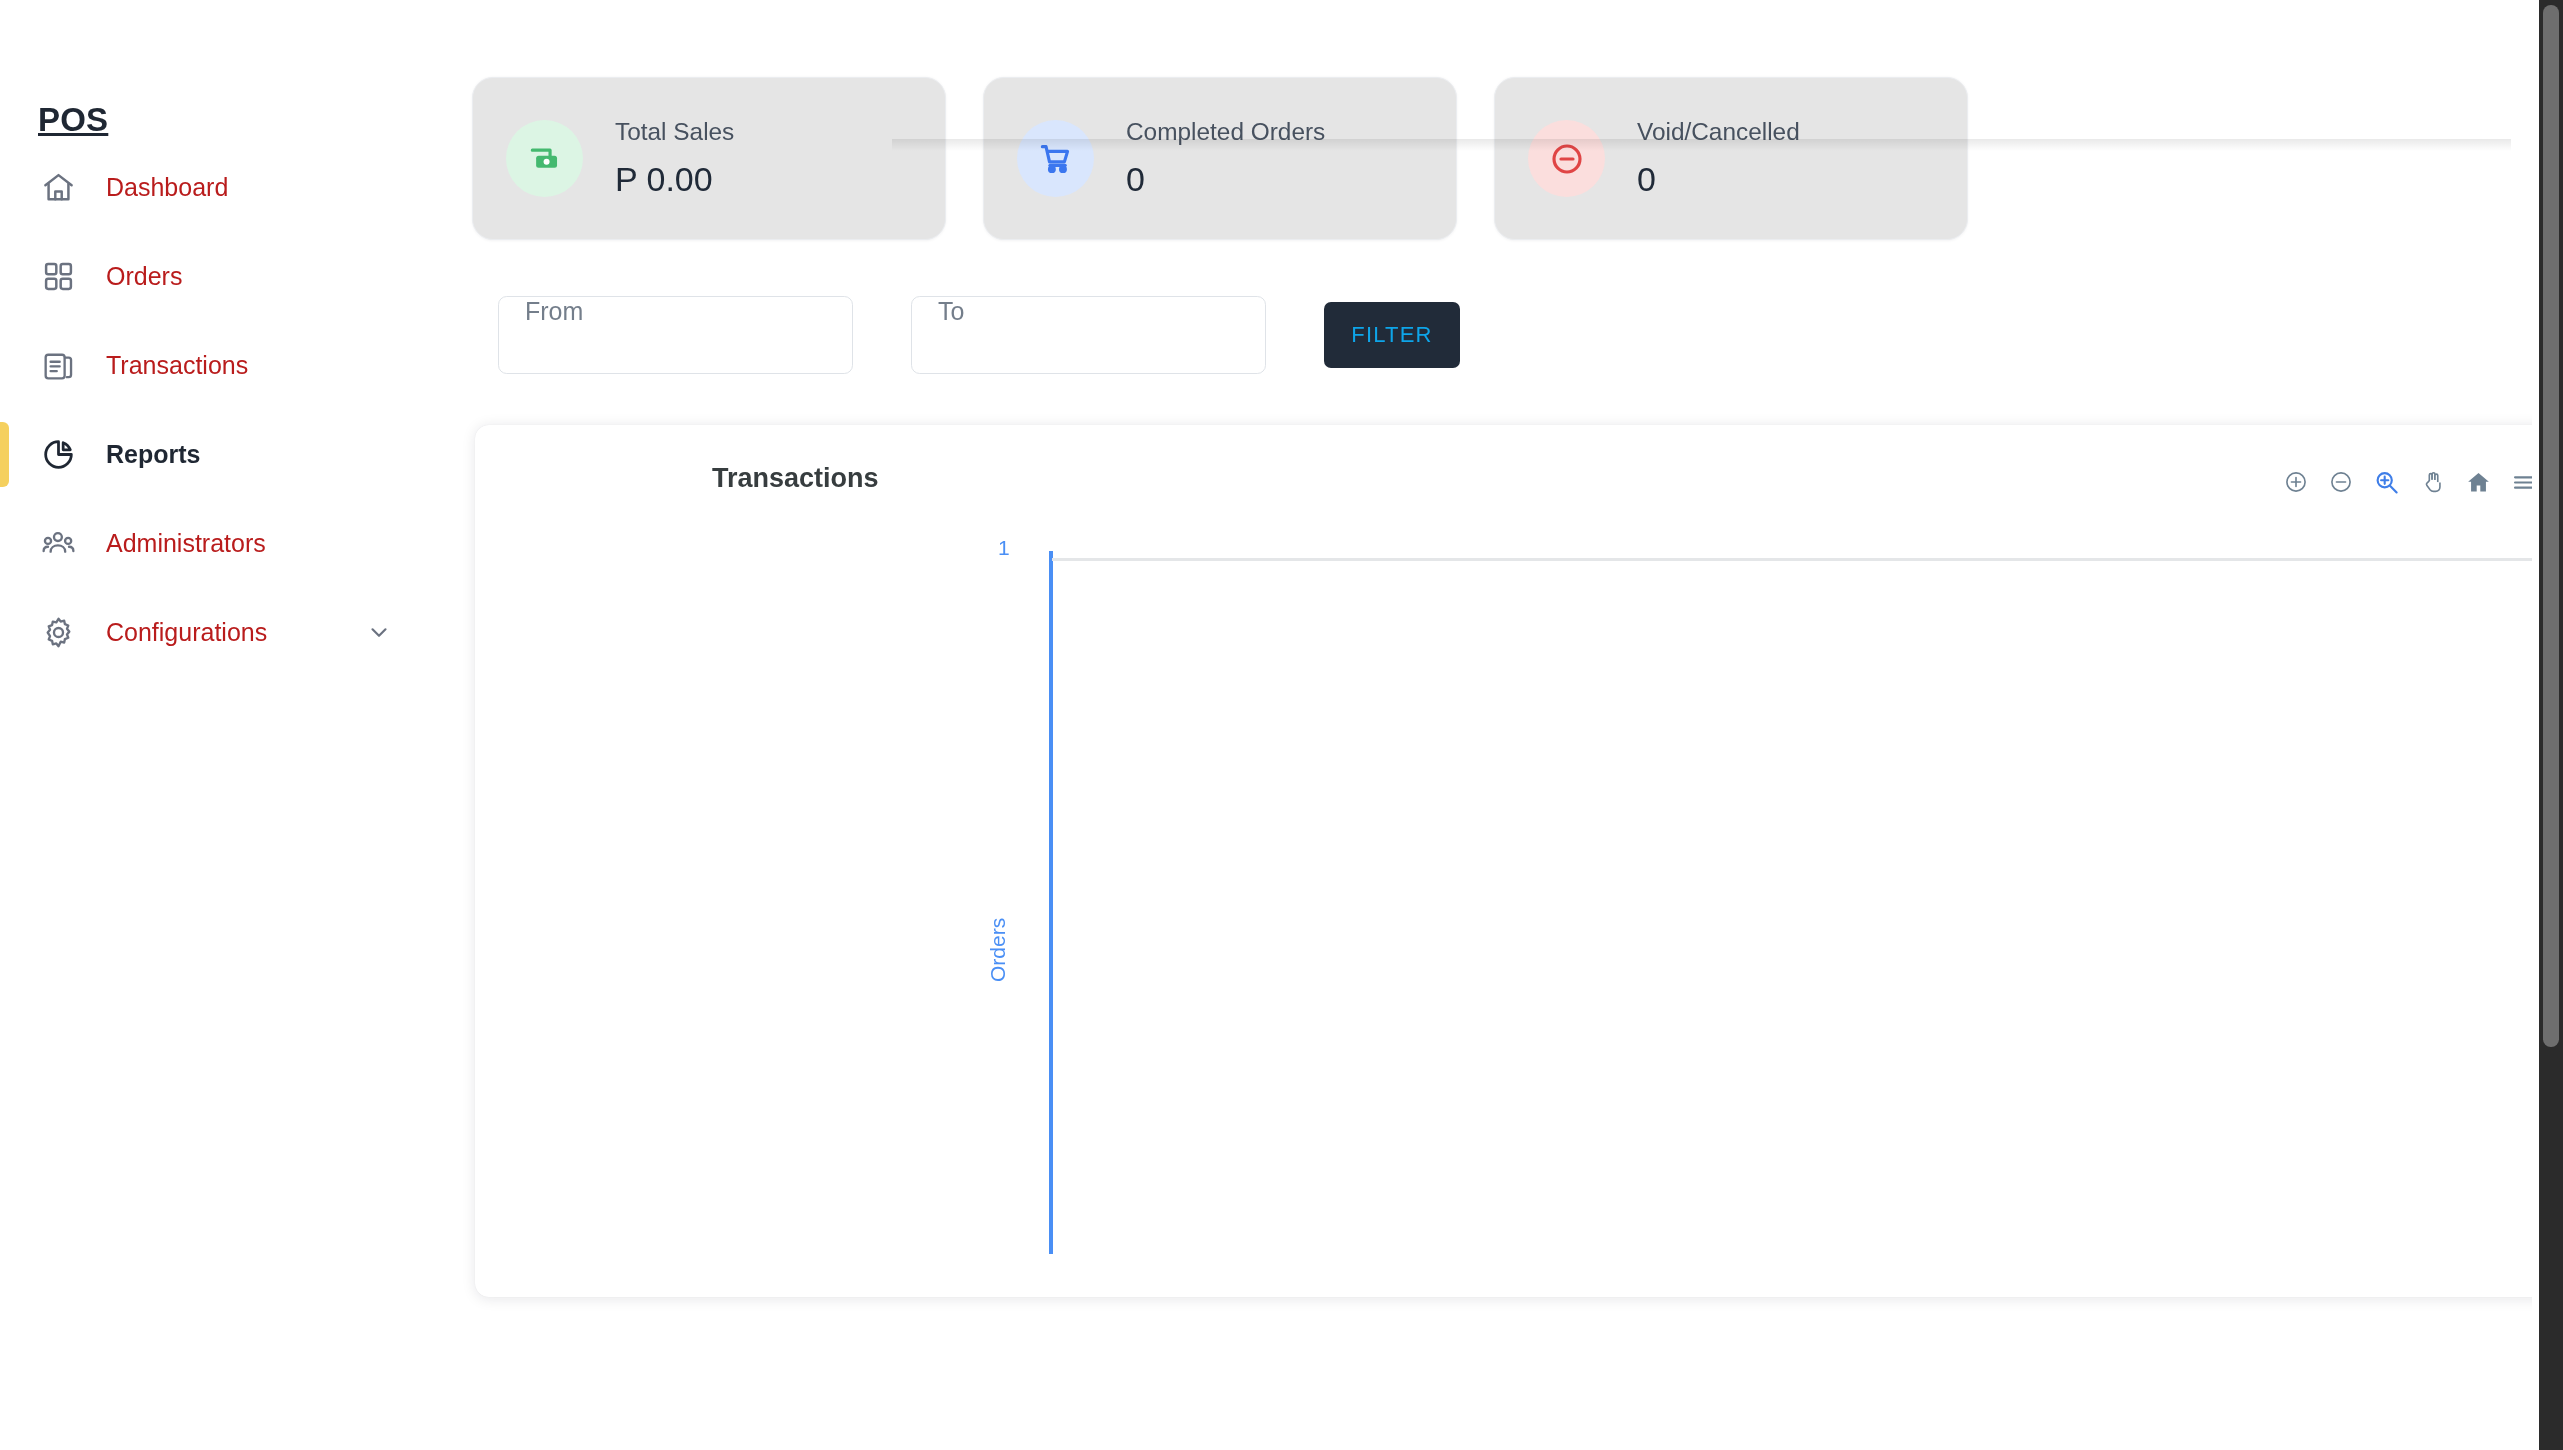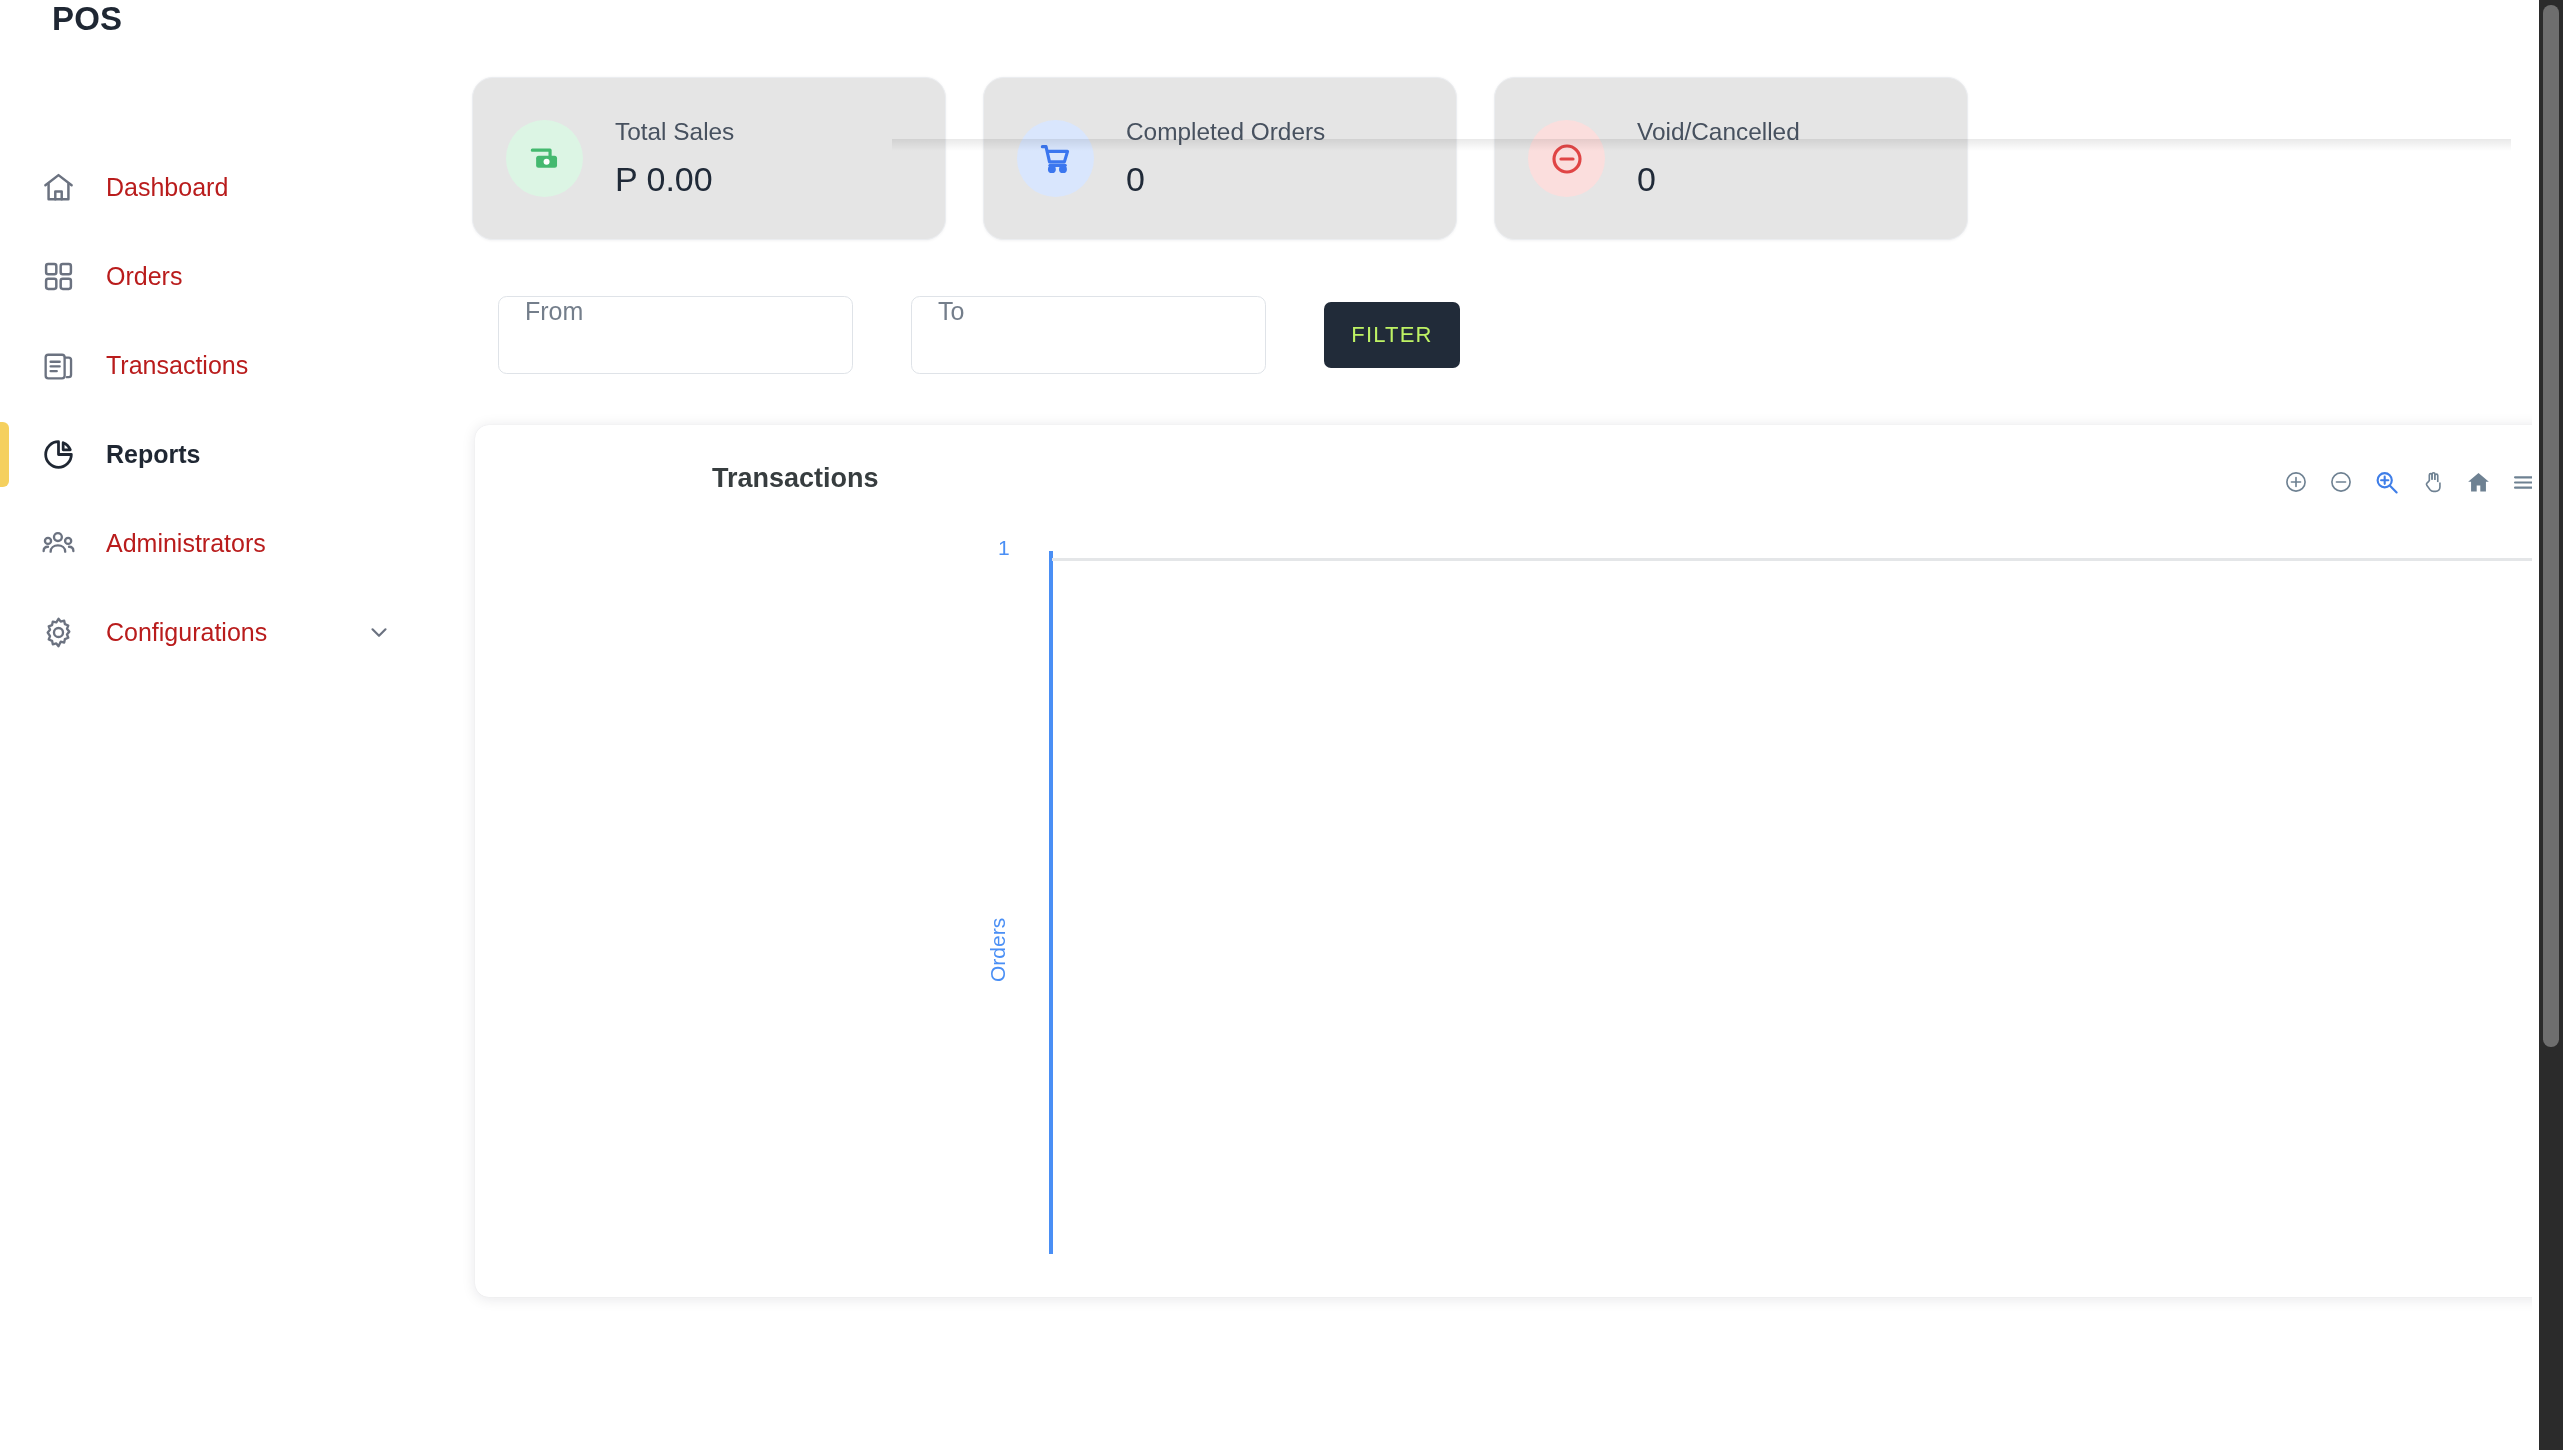--- a/index.html
+++ b/index.html
@@ -22,24 +22,24 @@
   
   #sidebar {
     width: 446px; flex: 0 0 446px;
     background: #ffffff;
     padding-top: 0;
     position: relative;
     z-index: 5;
   }
   .brand {
     height: 139px;
-    display: flex; align-items: flex-start;
-    padding-left: 52px;
+    display: flex; align-items: flex-end;
+    padding-left: 38px;
     font-size: 33px; font-weight: 700;
-    color: #1f2733; letter-spacing: 0.2px;
+    color: #1f2733; letter-spacing: 0.2px; text-decoration: underline;
   }
   .nav { margin-top: 3.5px; }
   .nav-item {
     position: relative;
     height: 89px;
     display: flex; align-items: center;
     padding-left: 38px;
     cursor: pointer;
     user-select: none;
   }
@@ -175,21 +175,21 @@
     display: flex; align-items: flex-start;
     padding-left: 26px;
     font-size: 25px; color: #747e8b;
     cursor: text;
   }
   .date-input + .date-input { margin-left: 58px; }
   .filter-btn {
     margin-left: 58px;
     width: 136px; height: 66px;
     background: #212b39;
-    color: #bef264;
+    color: #0ea5e9;
     border: none; border-radius: 7px;
     font-size: 22px; font-weight: 500;
     letter-spacing: 1.2px;
     font-family: "Liberation Sans", sans-serif;
     cursor: pointer;
     display: flex; align-items: center; justify-content: center;
   }
 
   
   .chart-panel {

